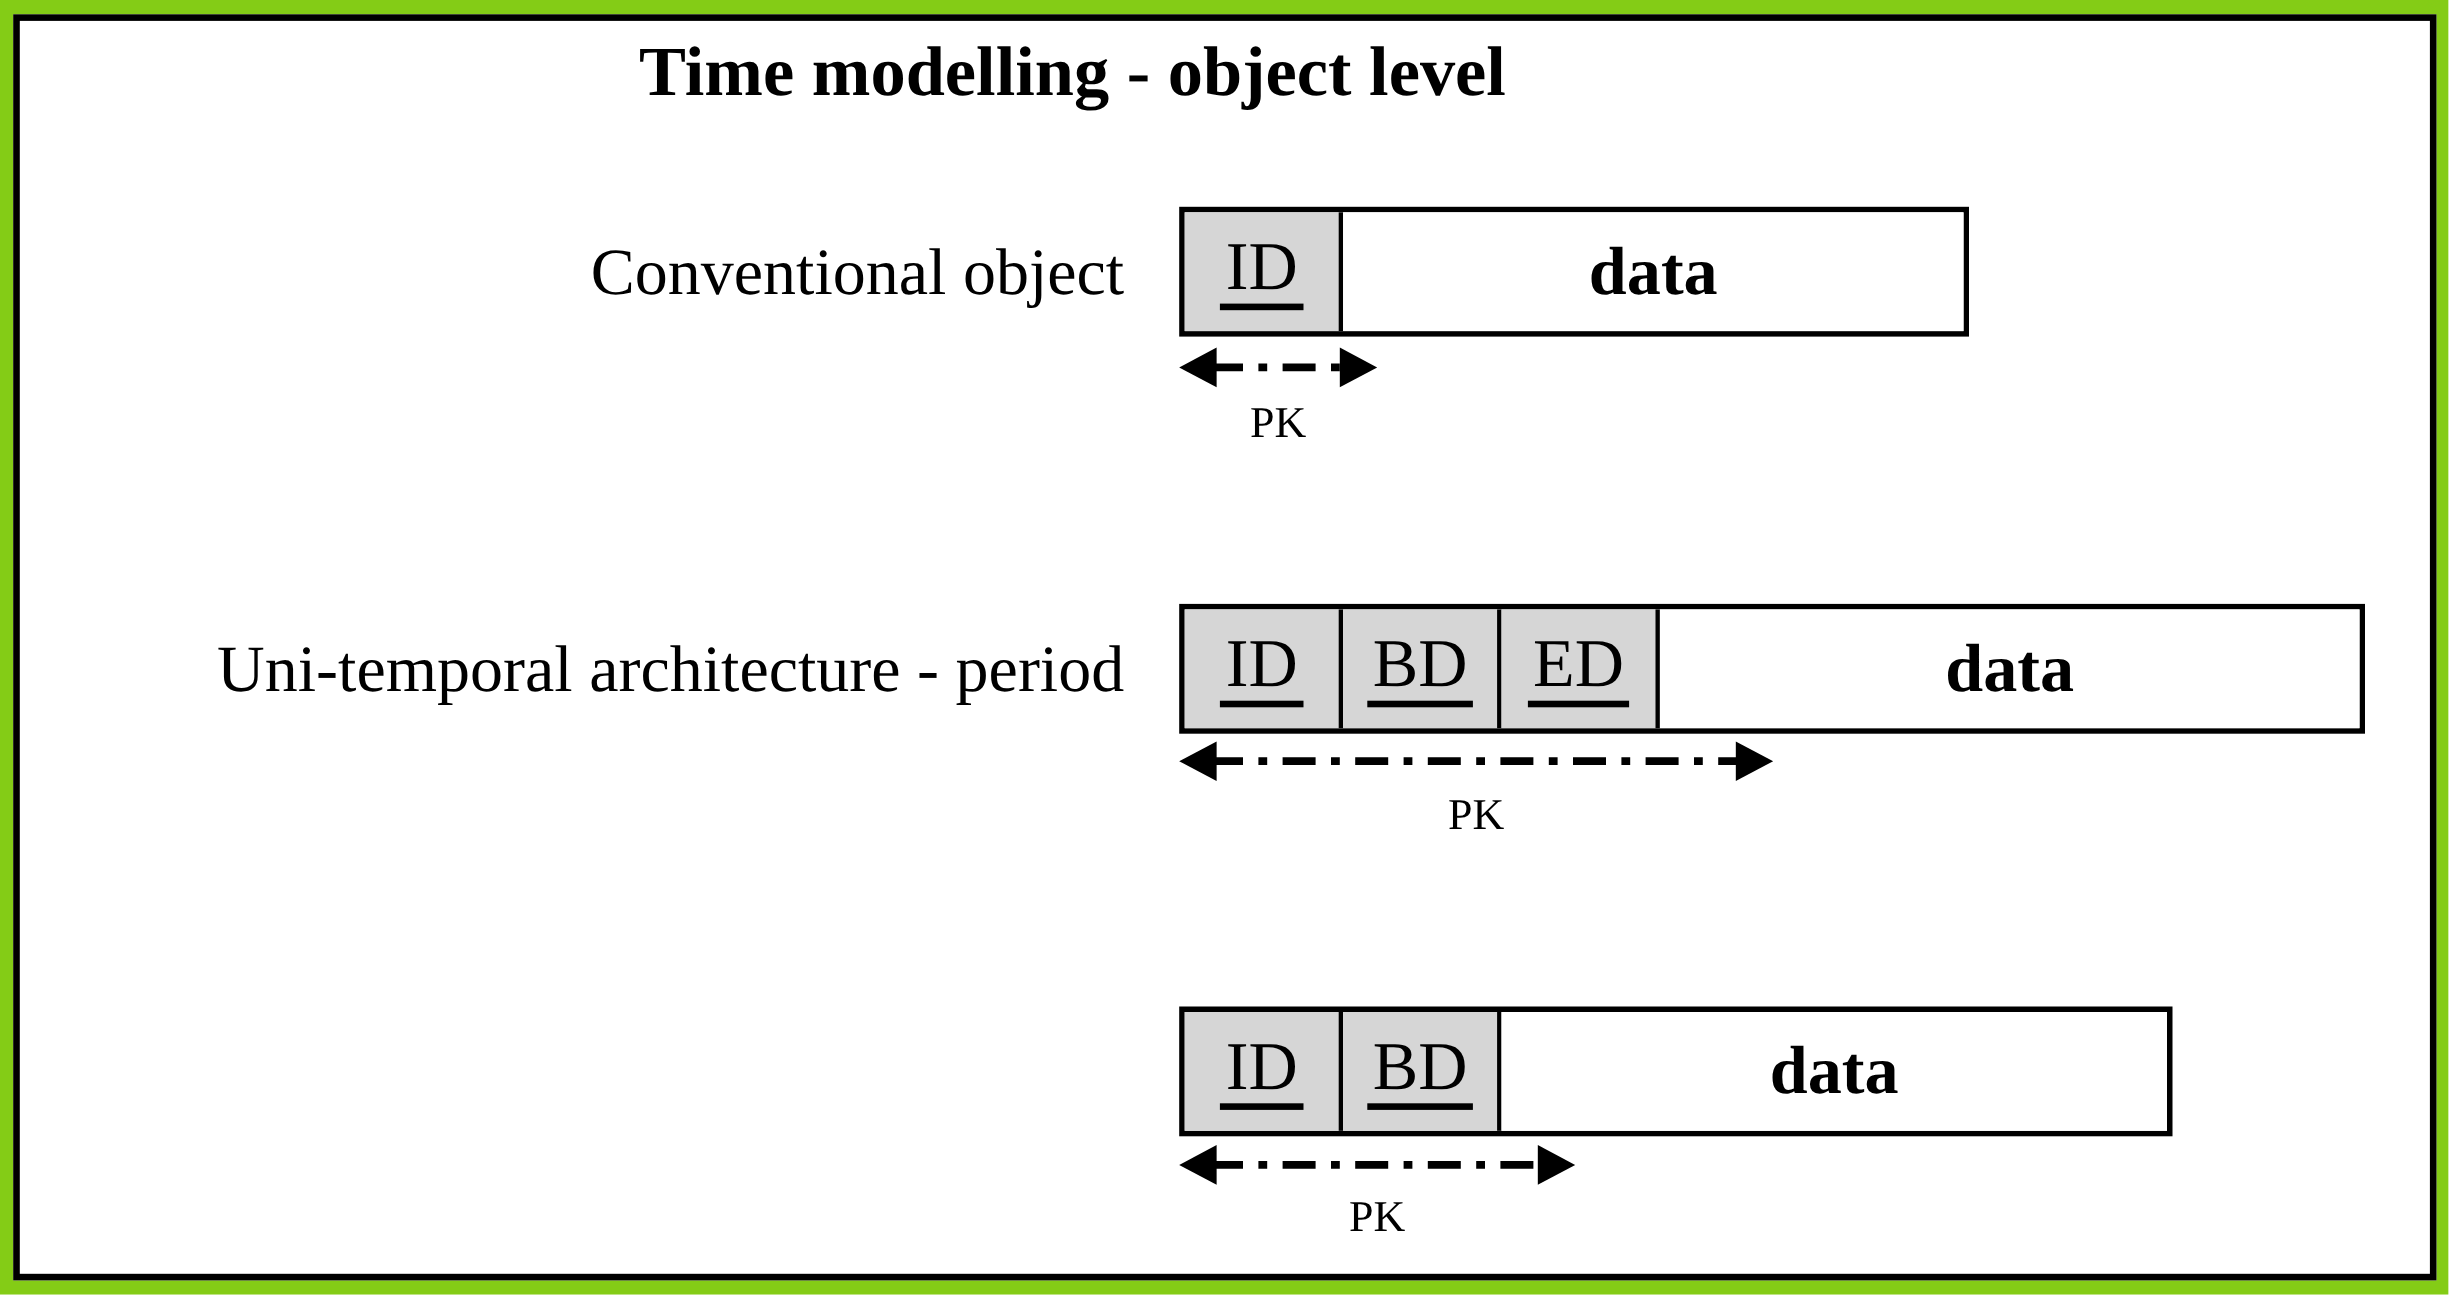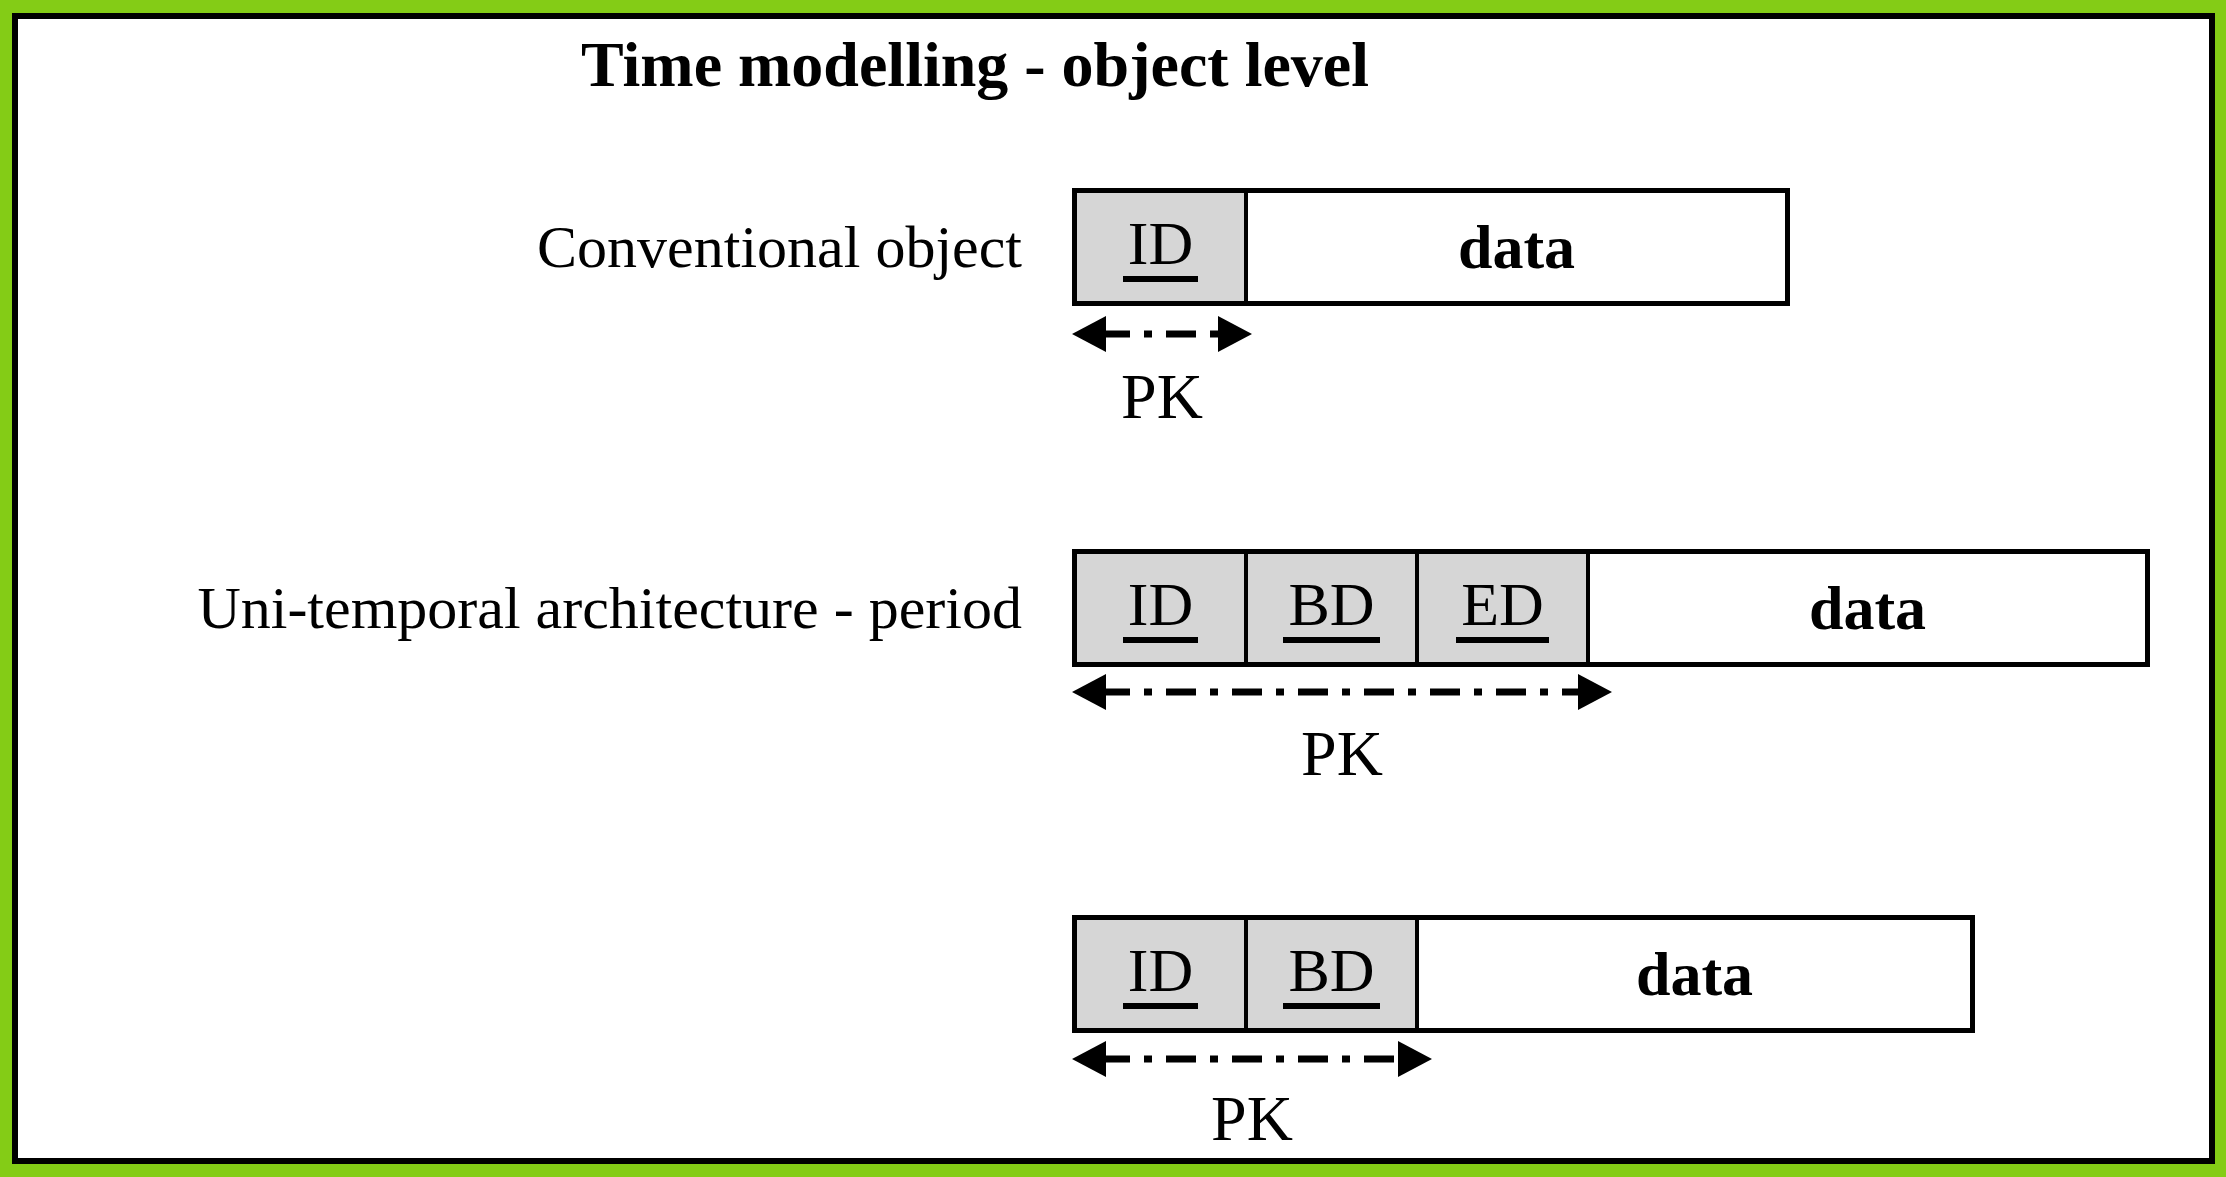--- a/index.html
+++ b/index.html
@@ -60,21 +60,21 @@
     display: flex;
   }
   .cell {
     box-sizing: border-box;
     display: flex;
     align-items: center;
     justify-content: center;
     height: 100%;
   }
   .cell.key {
-    width: 171px;
+    width: 144px;
     background: #d6d6d6;
     border-right: 4px solid #000000;
     flex: 0 0 auto;
   }
   .cell.data {
     flex: 1 1 auto;
     background: #ffffff;
   }
   .key-text {
     font-size: 62px;
@@ -88,21 +88,21 @@
     font-weight: bold;
   }
   .pk-arrow {
     position: absolute;
     display: block;
   }
   .pk-label {
     position: absolute;
     width: 200px;
     text-align: center;
-    font-size: 64px;
+    font-size: 40px;
     line-height: 1.1;
     white-space: nowrap;
   }
 </style>
 </head>
 <body>
 
 <div class="stage">
 
   <div class="frame"></div>

